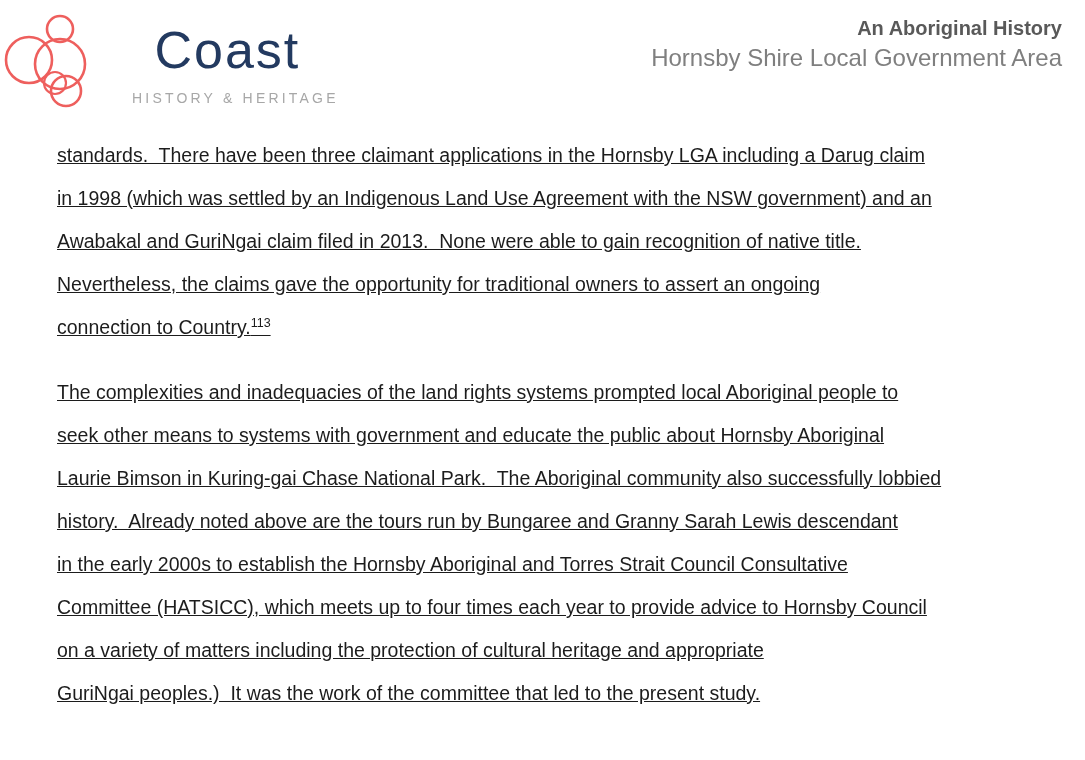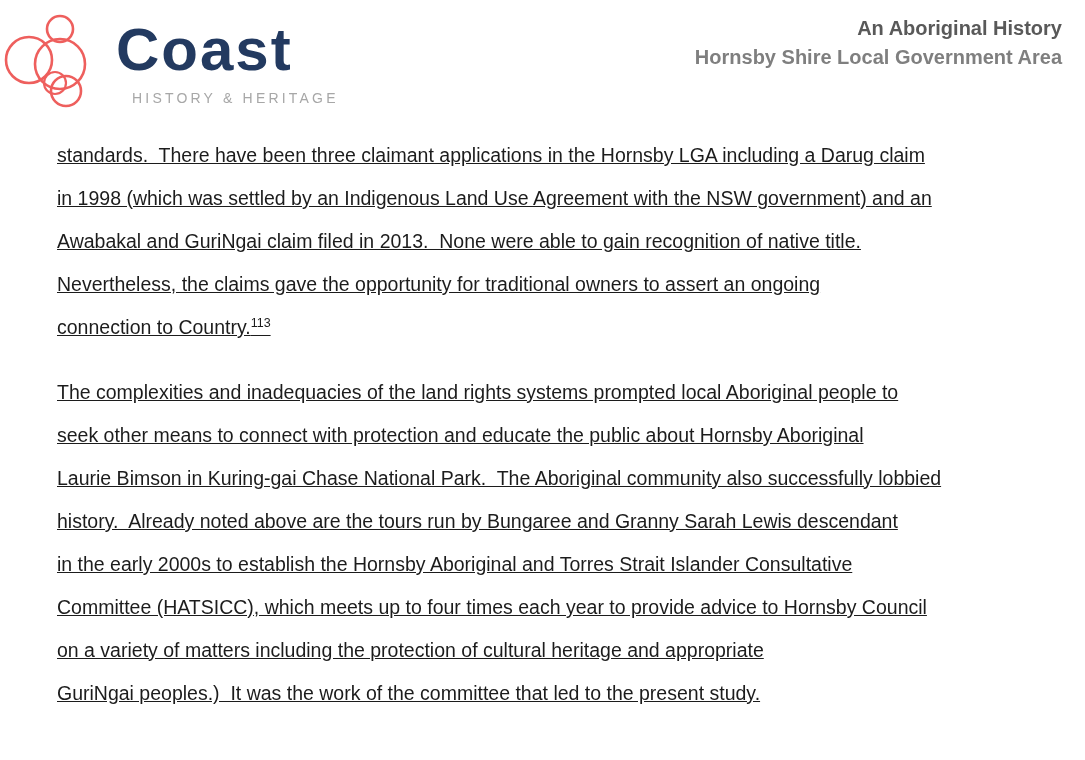--- a/index.html
+++ b/index.html
@@ -11,41 +11,42 @@
     background: #ffffff;
     overflow: hidden;
     font-family: "Liberation Sans", sans-serif;
   }
   
   .header { position: absolute; top: 0; left: 0; width: 100%; height: 118px; }
   .logo { position: absolute; left: 2px; top: 6px; display: flex; align-items: flex-start; }
   .logo-mark { width: 102px; height: 102px; }
   .brand-block { margin-left: 12px; padding-top: 6px; }
   .brand {
-    font-size: 60px;
-    font-weight: 700;
+    font-size: 52px;
+    font-weight: 400;
     letter-spacing: 2px;
     line-height: 76px;
     font-family: "Liberation Sans", sans-serif;
+    text-align: center;
   }
   .tagline {
     font-size: 14px;
     letter-spacing: 3.2px;
     margin-top: 2px;
     margin-left: 16px;
     font-weight: 400;
   }
   .header-right {
     position: absolute;
     right: 23px;
     top: 14px;
     text-align: right;
   }
   .header-title { font-size: 20px; font-weight: 700; line-height: 29px; }
-  .header-subtitle { font-size: 20px; font-weight: 700; line-height: 29px; }
+  .header-subtitle { font-size: 24px; font-weight: 400; line-height: 29px; }
   
   .doc-body {
     position: absolute;
     left: 57px;
     top: 134px;
     width: 990px;
   }
   .para { }
   .para + .para { margin-top: 22px; }
   .line {
@@ -97,24 +98,24 @@
           <div class="line">in 1998 (which was settled by an Indigenous Land Use Agreement with the NSW government) and an</div>
           <div class="line">Awabakal and GuriNgai claim filed in 2013.  None were able to gain recognition of native title.</div>
           <div class="line">Nevertheless, the claims gave the opportunity for traditional owners to assert an ongoing</div>
         </div>
       <div class="line"><span>connection to Country.</span><sup>113</sup></div>
     </div>
 
     <div class="para">
       <div>
           <div class="line">The complexities and inadequacies of the land rights systems prompted local Aboriginal people to</div>
-          <div class="line">seek other means to connect with protection and educate the public about Hornsby Aboriginal</div>
+          <div class="line">seek other means to systems with government and educate the public about Hornsby Aboriginal</div>
           <div class="line">Laurie Bimson in Kuring-gai Chase National Park.  The Aboriginal community also successfully lobbied</div>
           <div class="line">history.  Already noted above are the tours run by Bungaree and Granny Sarah Lewis descendant</div>
-          <div class="line">in the early 2000s to establish the Hornsby Aboriginal and Torres Strait Islander Consultative</div>
+          <div class="line">in the early 2000s to establish the Hornsby Aboriginal and Torres Strait Council Consultative</div>
           <div class="line">Committee (HATSICC), which meets up to four times each year to provide advice to Hornsby Council</div>
           <div class="line">on a variety of matters including the protection of cultural heritage and appropriate</div>
           <div class="line">GuriNgai peoples.)  It was the work of the committee that led to the present study.</div>
         </div>
     </div>
 
   </div>
 
 </div>
 

